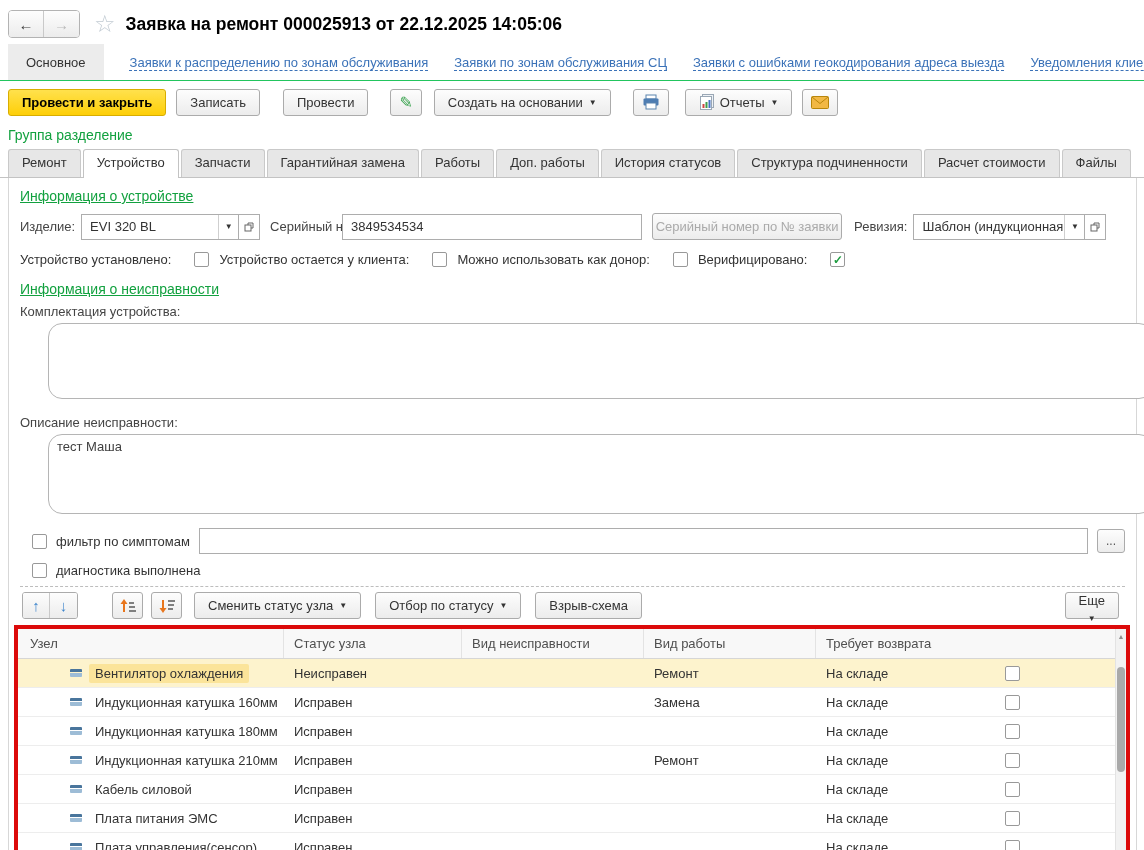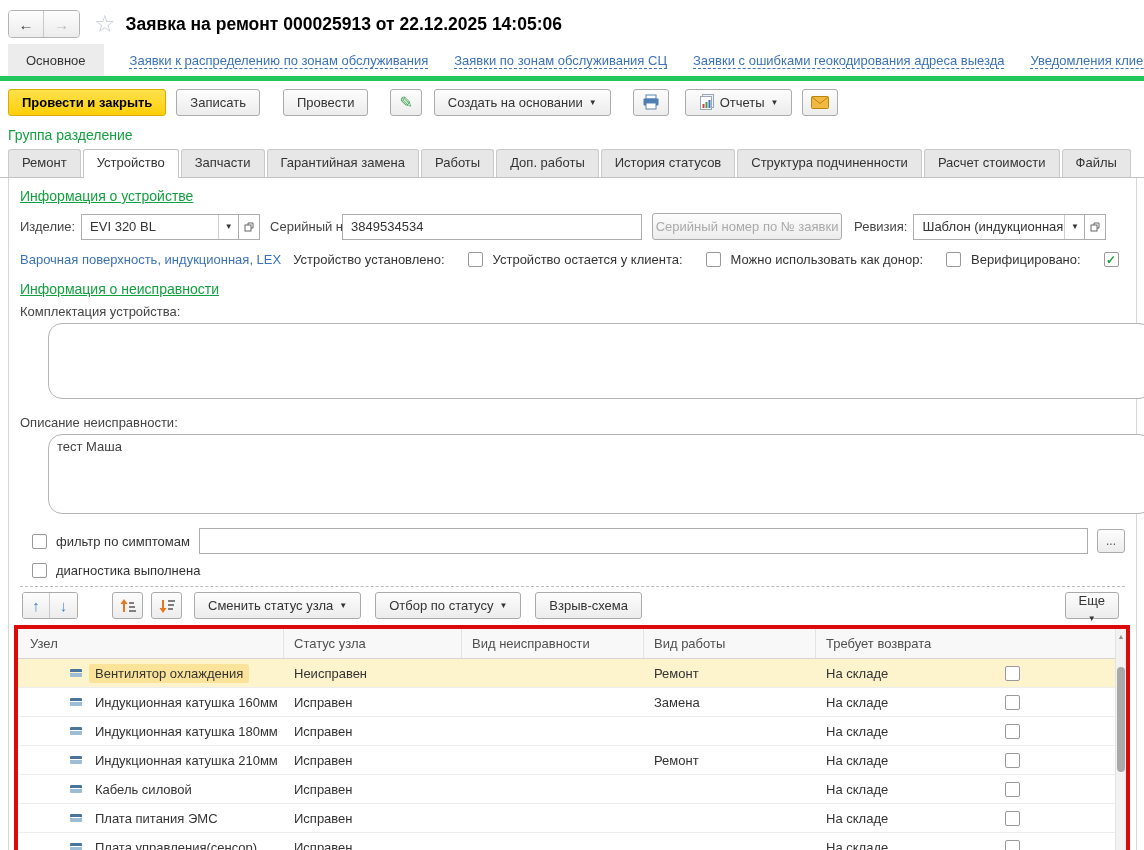--- a/index.html
+++ b/index.html
@@ -10,21 +10,21 @@
   .titlebar { display:flex; align-items:center; padding:8px 8px 4px 8px; height:44px; }
   .histnav { display:flex; border:1px solid #b3b3b3; border-radius:4px; overflow:hidden; }
   .hist { width:35px; height:26px; border:none; background:linear-gradient(#fdfdfd,#ececec);
     font-size:15px; font-weight:bold; cursor:pointer; display:flex; align-items:center; justify-content:center; }
   .hist.back { color:#3c3c3c; border-right:1px solid #c9c9c9; }
   .hist.fwd  { color:#b9b9b9; }
   .star { font-size:24px; color:#c2cbd3; margin:0 10px 0 14px; cursor:pointer; line-height:1; }
   .title { font-size:17.5px; font-weight:bold; color:#000; white-space:nowrap; }
 
   
-  .navrow { display:flex; align-items:center; height:37px; border-bottom:5px solid #22c55e;
+  .navrow { display:flex; align-items:center; height:37px; border-bottom:1px solid #22c55e;
     padding-left:8px; gap:26px; white-space:nowrap; overflow:hidden; }
   .navtab { background:#ececec; height:37px; display:flex; align-items:center; padding:0 18px; color:#333; cursor:pointer; }
   .navlink { color:#3b72b8; cursor:pointer; text-decoration:underline; text-decoration-style:dashed;
     text-decoration-thickness:1px; text-underline-offset:3px; }
 
   
   .toolbar { display:flex; align-items:center; padding:7px 0 7px 8px; height:42px; }
   .btn { height:27px; padding:0 13px; border:1px solid #ababab; border-radius:3px;
     background:linear-gradient(#fdfdfd,#ececec); font-size:13px; color:#333; cursor:pointer;
     display:inline-flex; align-items:center; gap:6px; white-space:nowrap;
@@ -219,21 +219,20 @@
     </div>
     <button class="openbtn">
       <svg width="10" height="10" viewBox="0 0 10 10">
         <rect x="1" y="3" width="6" height="6" fill="none" stroke="#666"></rect>
         <path d="M4 3 V1 H9 V6 H7" fill="none" stroke="#666"></path>
       </svg>
     </button>
   </div>
 
   <div class="flagsrow">
-    <a class="devlink">Варочная поверхность, индукционная, LEX</a>
     <div class="flag">
       <span>Устройство установлено:</span>
       <span class="cb"></span>
     </div>
     <div class="flag">
       <span>Устройство остается у клиента:</span>
       <span class="cb"></span>
     </div>
     <div class="flag">
       <span>Можно использовать как донор:</span>

